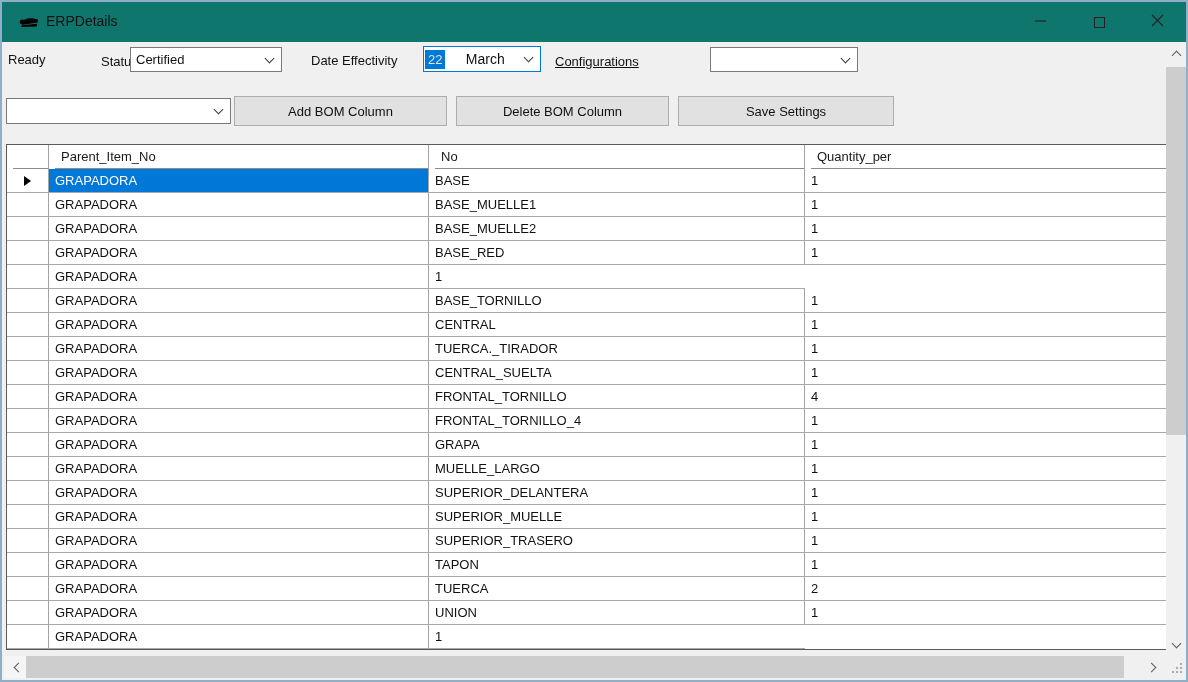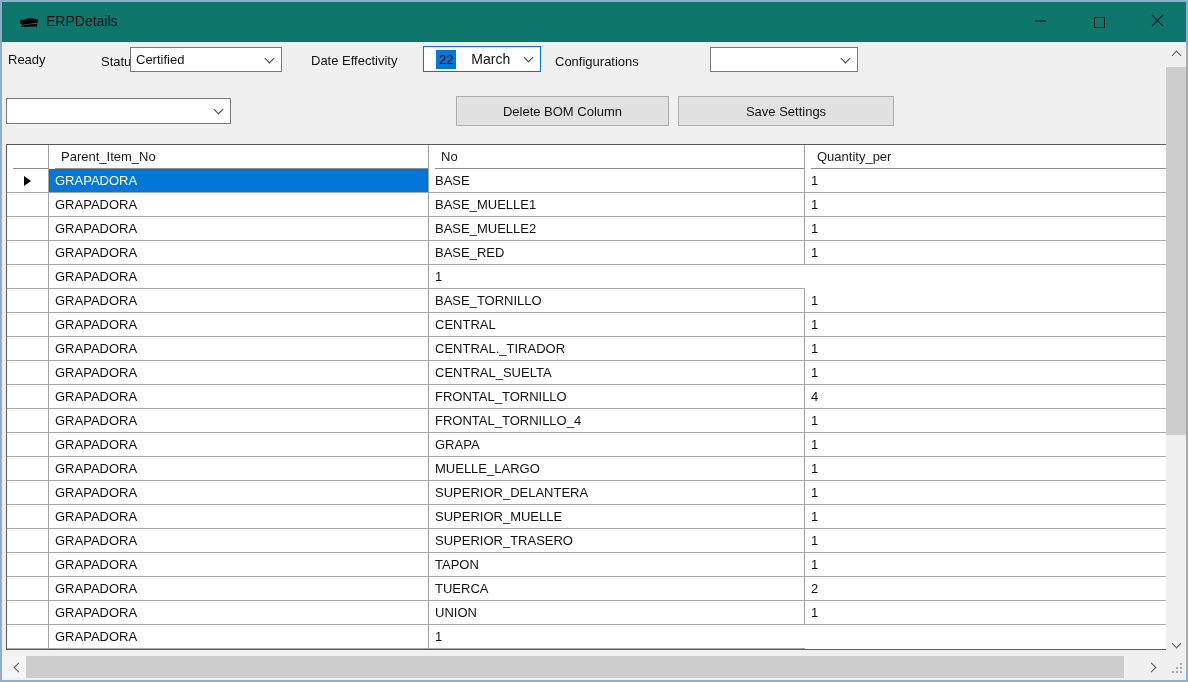--- a/index.html
+++ b/index.html
@@ -18,21 +18,21 @@
 
   
   .lbl { position:absolute; font-size:13px; color:#111; white-space:nowrap; }
   .combo { position:absolute; background:#fff; border:1px solid #7A7A7A; display:flex;
            align-items:center; justify-content:space-between; padding:0 8px 0 5px;
            font-size:13px; color:#111; }
   .chev { width:7px; height:7px; border-right:1.6px solid #3C3C3C; border-bottom:1.6px solid #3C3C3C;
           transform:rotate(45deg); margin-top:-3px; flex:0 0 auto; }
   .datepicker { position:absolute; left:421px; top:44px; width:118px; height:26px; background:#fff;
                 border:1px solid var(--focus-border,#0078D7); display:flex; align-items:center; }
-  .date-day { background:var(--selection,#0078D7); color:#000000; font-size:13px; padding:2px 3px; margin-left:12px; }
+  .date-day { background:var(--selection,#0078D7); color:#e5e5e5; font-size:13px; padding:2px 3px; margin-left:1px; }
   .date-month { flex:1; text-align:center; font-size:14px; color:#111; }
   .date-chev { margin-right:8px; }
   .btn { position:absolute; height:30px; background:var(--button-face,#E1E1E1);
          border:1px solid var(--button-border,#ADADAD); font-size:13px; color:#111;
          display:flex; align-items:center; justify-content:center; }
 
   
   .grid { position:absolute; left:4px; top:142px; width:1162px; height:506px;
           background:#fff; border:1px solid #5A5A5A; font-size:13px; color:#111; }
   .grid-row, .grid-header { display:grid; grid-template-columns:42px 380px 376px auto; height:24px; }
@@ -106,30 +106,31 @@
   <div class="combo" style="left:128px; top:45px; width:152px; height:25px;">
     <span>Certified</span>
     <span class="chev"></span>
   </div>
   <span class="lbl" style="left:309px; top:51px;">Date Effectivity</span>
   <div class="datepicker">
     <span class="date-day">22</span>
     <span class="date-month">March</span>
     <span class="chev date-chev"></span>
   </div>
-  <span class="lbl" style="left:553px; top:52px;">Configurations</span>
+  <span class="lbl" style="left:553px; top:52px;text-decoration:underline;">Configurations</span>
   <div class="combo" style="left:708px; top:45px; width:148px; height:25px;">
     <span></span>
     <span class="chev"></span>
   </div>
 
   <div class="combo" style="left:4px; top:96px; width:225px; height:26px;">
     <span></span>
     <span class="chev"></span>
   </div>
+  <div class="btn" style="left:232px; top:94px; width:213px;">Add BOM Column</div>
   <div class="btn" style="left:454px; top:94px; width:213px;">Delete BOM Column</div>
   <div class="btn" style="left:676px; top:94px; width:216px;">Save Settings</div>
 
   <div class="grid">
     <div class="grid-header">
       <div class="cell selector"></div>
       <div class="cell hdr">Parent_Item_No</div>
       <div class="cell hdr">No</div>
       <div class="cell hdr">Quantity_per</div>
     </div>
@@ -173,21 +174,21 @@
         </div>
         <div class="grid-row">
           <div class="cell selector"></div>
           <div class="cell">GRAPADORA</div>
           <div class="cell">CENTRAL</div>
           <div class="cell">1</div>
         </div>
         <div class="grid-row">
           <div class="cell selector"></div>
           <div class="cell">GRAPADORA</div>
-          <div class="cell">CENTRAL._TIRADOR</div>
+          <div class="cell">TUERCA._TIRADOR</div>
           <div class="cell">1</div>
         </div>
         <div class="grid-row">
           <div class="cell selector"></div>
           <div class="cell">GRAPADORA</div>
           <div class="cell">CENTRAL_SUELTA</div>
           <div class="cell">1</div>
         </div>
         <div class="grid-row">
           <div class="cell selector"></div>

